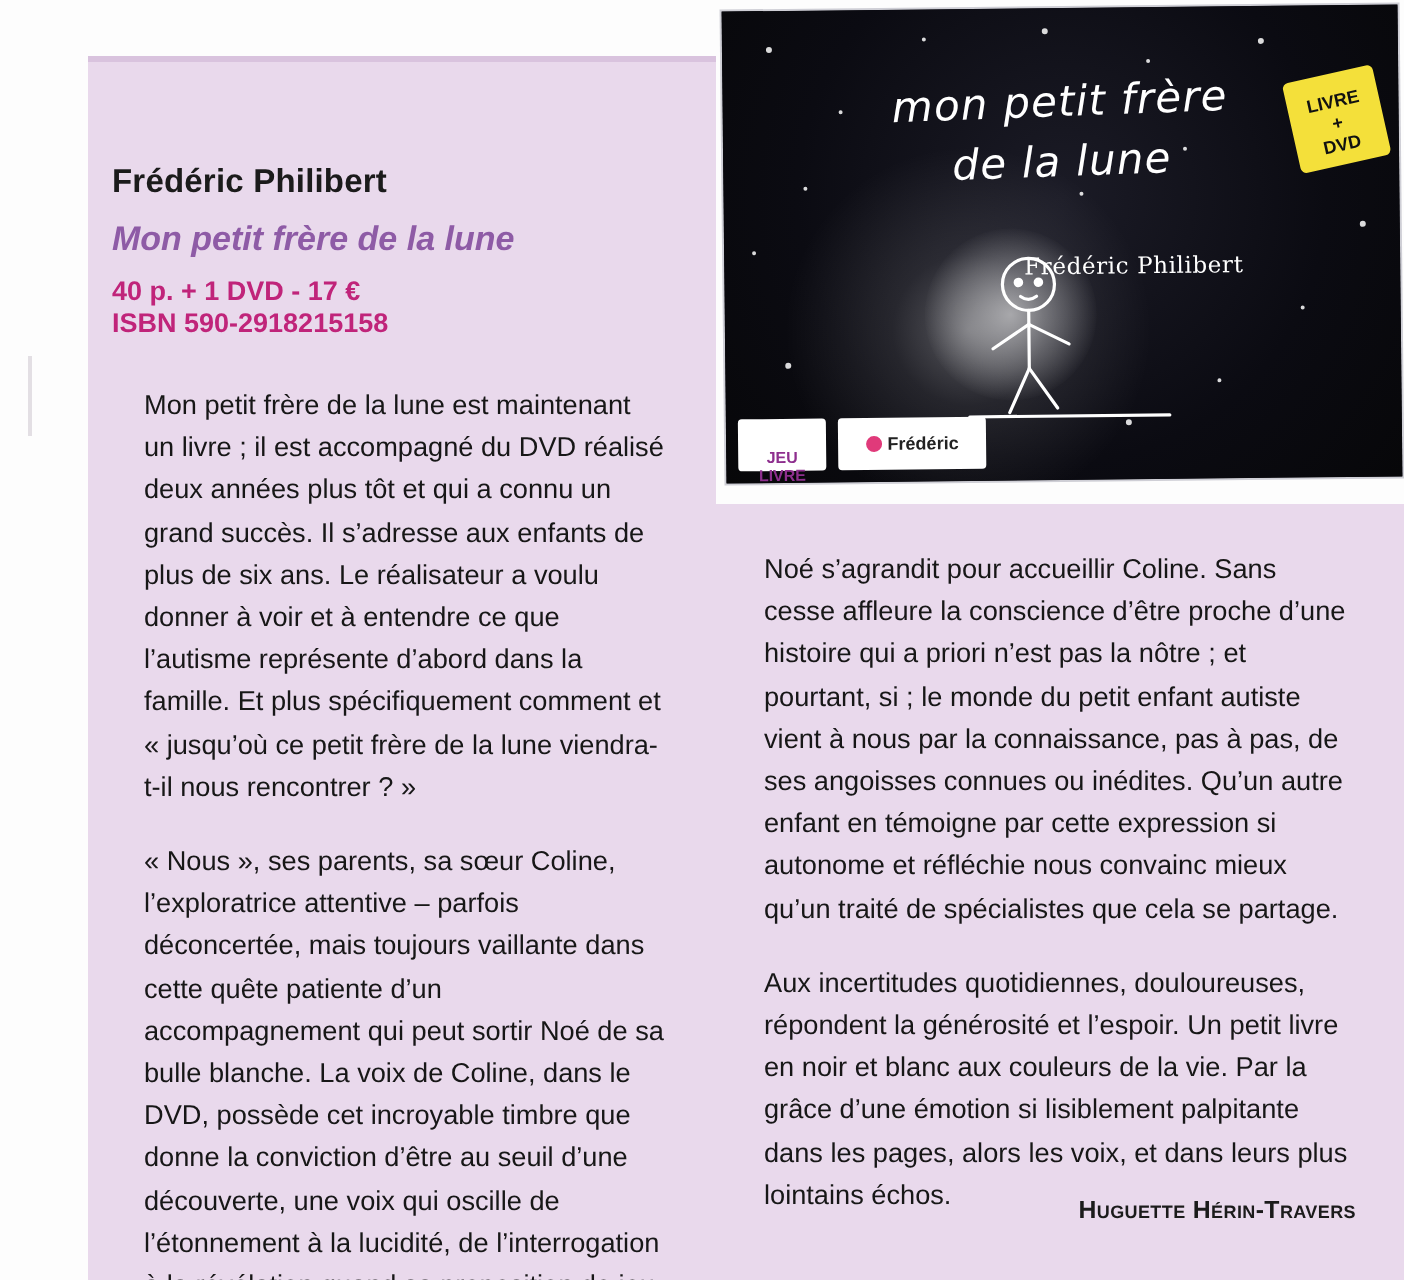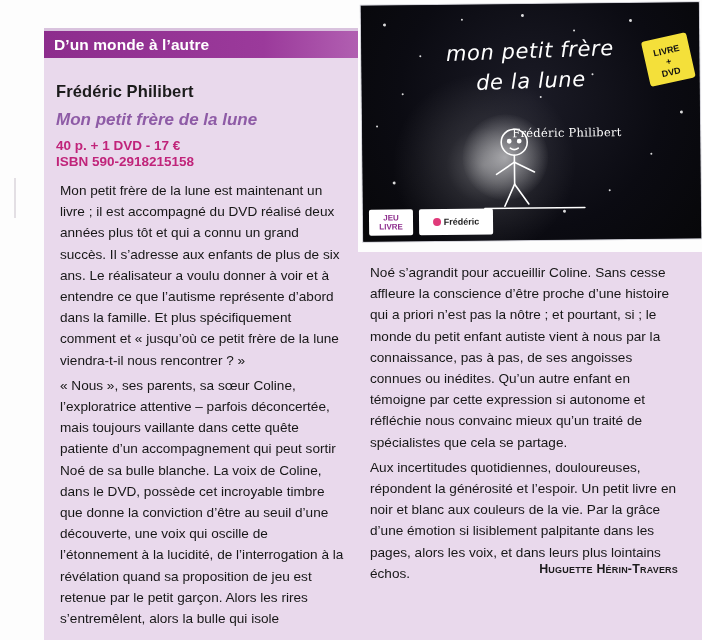--- a/index.html
+++ b/index.html
@@ -134,21 +134,21 @@
     left: 56px;
     top: 176px;
     width: 292px;
   }
   .col-right {
     left: 366px;
     top: 258px;
     width: 324px;
   }
   .body-col p {
-    margin: 4px;
+    margin: 16px;
   }
 
   .signature {
     position: absolute;
     right: 12px;
     bottom: 8px;
     font-size: 12.4px;
     font-weight: bold;
     color: #1b1b1b;
     letter-spacing: .2px;
@@ -242,21 +242,21 @@
     left: 6px;
     bottom: 6px;
     width: 44px;
     height: 26px;
     background: #ffffff;
     color: #8e2f8e;
     font-size: 8px;
     font-weight: bold;
     text-align: center;
     line-height: 9px;
-    padding-top: 4px;
+    padding-top: 15px;
     box-sizing: border-box;
     border-radius: 2px;
   }
   .logo-editions {
     position: absolute;
     left: 56px;
     bottom: 6px;
     width: 74px;
     height: 26px;
     background: #ffffff;
@@ -280,23 +280,20 @@
 <body>
 
 <div class="page">
 
   <div class="gutter-mark"></div>
 
   <div class="article-panel"></div>
   <div class="article-panel-lower"></div>
   <div class="panel-edge-top"></div>
 
-  <div class="section-header">
-    <div class="section-header-label">D’un monde à l’autre</div>
-  </div>
 
   <div class="author">Frédéric Philibert</div>
   <div class="booktitle">Mon petit frère de la lune</div>
   <div class="priceline">40 p. + 1 DVD - 17 €</div>
   <div class="isbnline">ISBN 590-2918215158</div>
 
   <div class="body-col col-left">
     <p>Mon petit frère de la lune est maintenant un livre ; il est accompagné du DVD réalisé deux années plus tôt et qui a connu un grand succès. Il s’adresse aux enfants de plus de six ans. Le réalisateur a voulu donner à voir et à entendre ce que l’autisme représente d’abord dans la famille. Et plus spécifiquement comment et « jusqu’où ce petit frère de la lune viendra-t-il nous rencontrer ? »</p>
     <p>« Nous », ses parents, sa sœur Coline, l’exploratrice attentive – parfois déconcertée, mais toujours vaillante dans cette quête patiente d’un accompagnement qui peut sortir Noé de sa bulle blanche. La voix de Coline, dans le DVD, possède cet incroyable timbre que donne la conviction d’être au seuil d’une découverte, une voix qui oscille de l’étonnement à la lucidité, de l’interrogation à la révélation quand sa proposition de jeu est retenue par le petit garçon. Alors les rires s’entremêlent, alors la bulle qui isole</p>
   </div>

